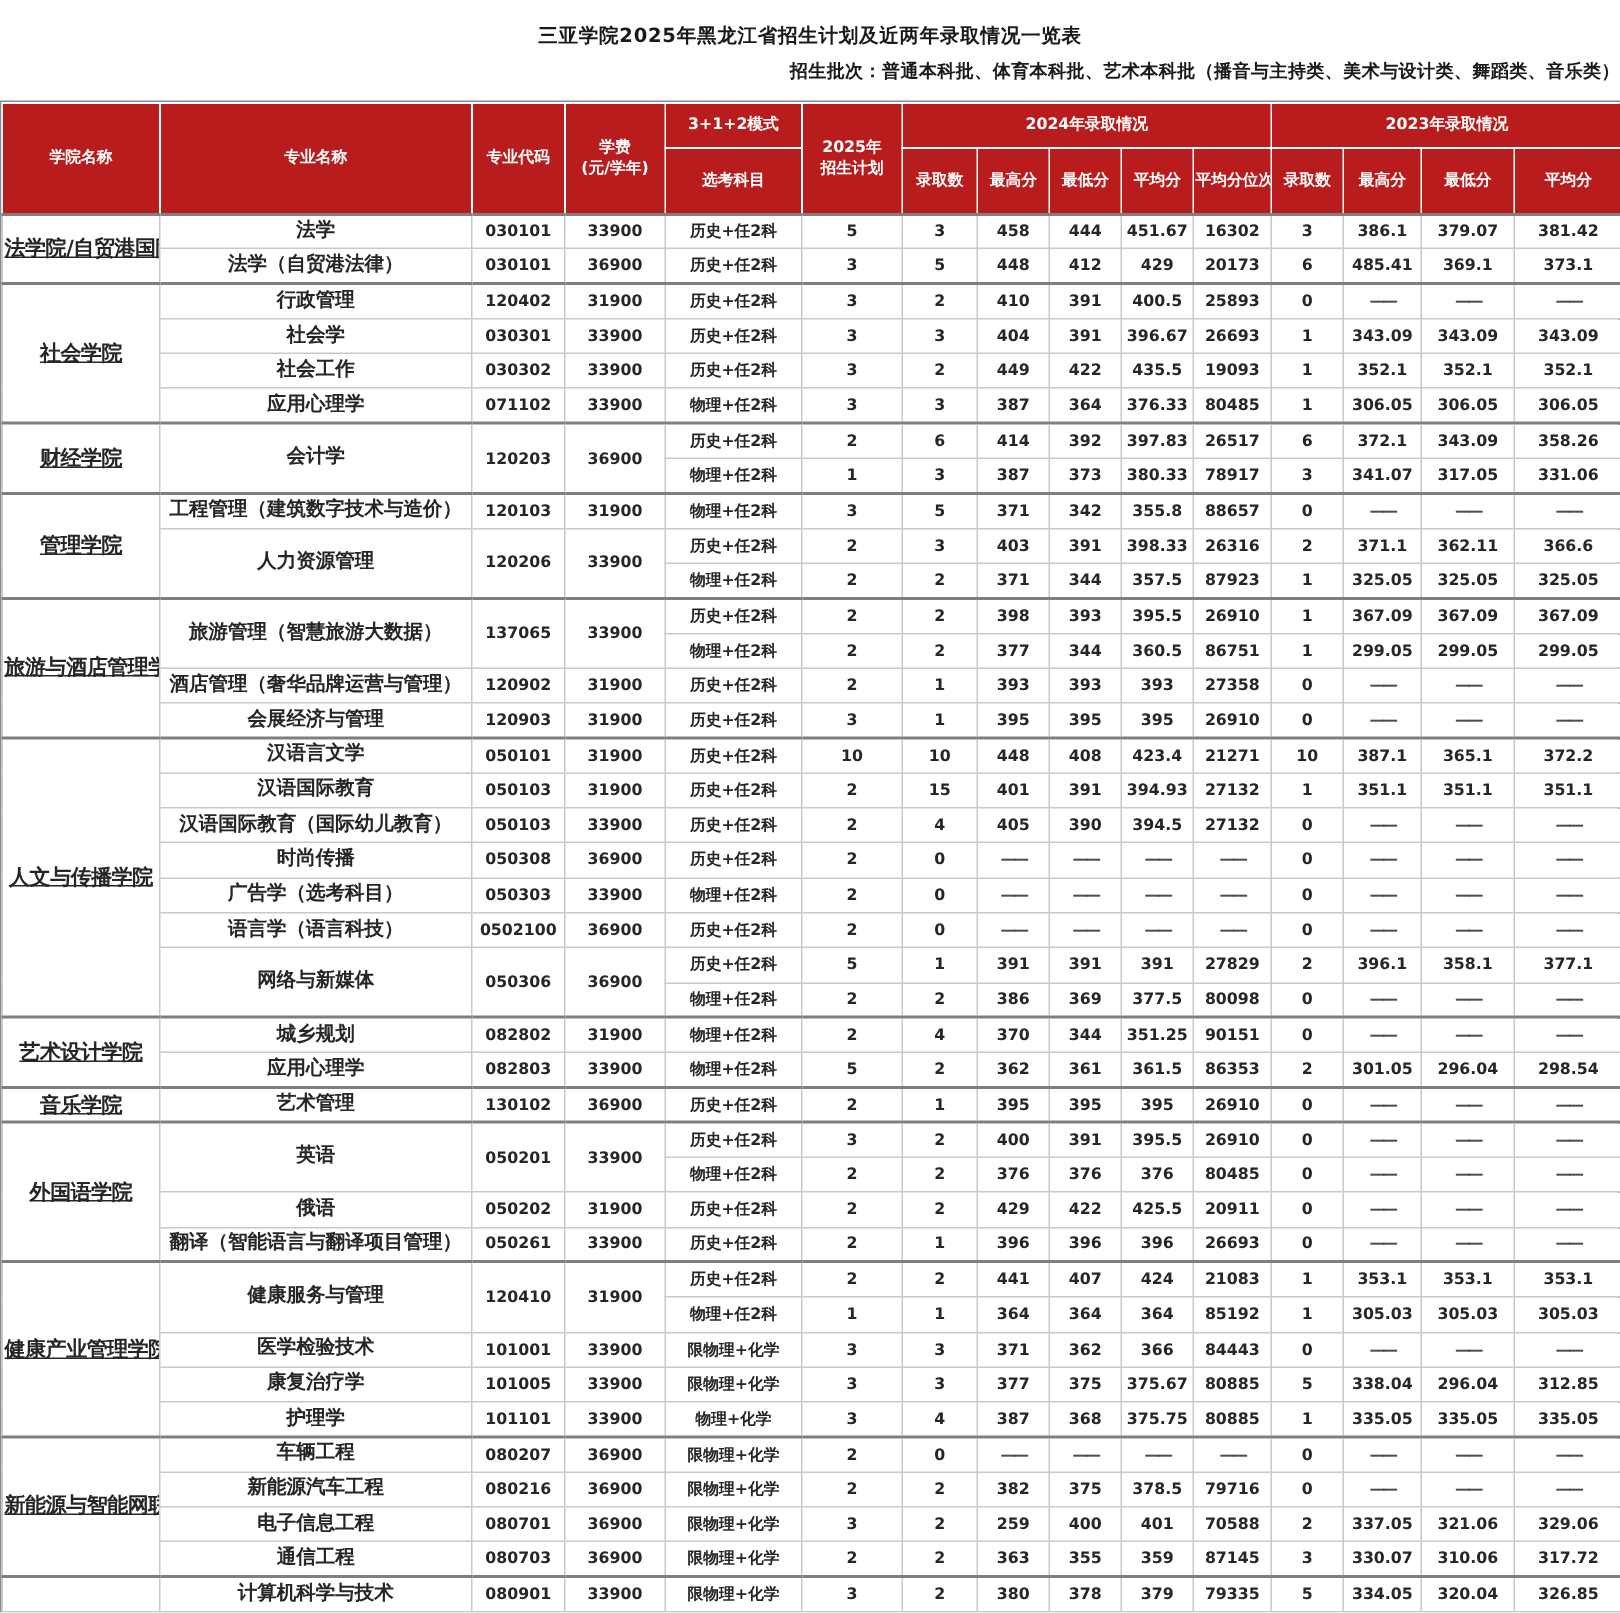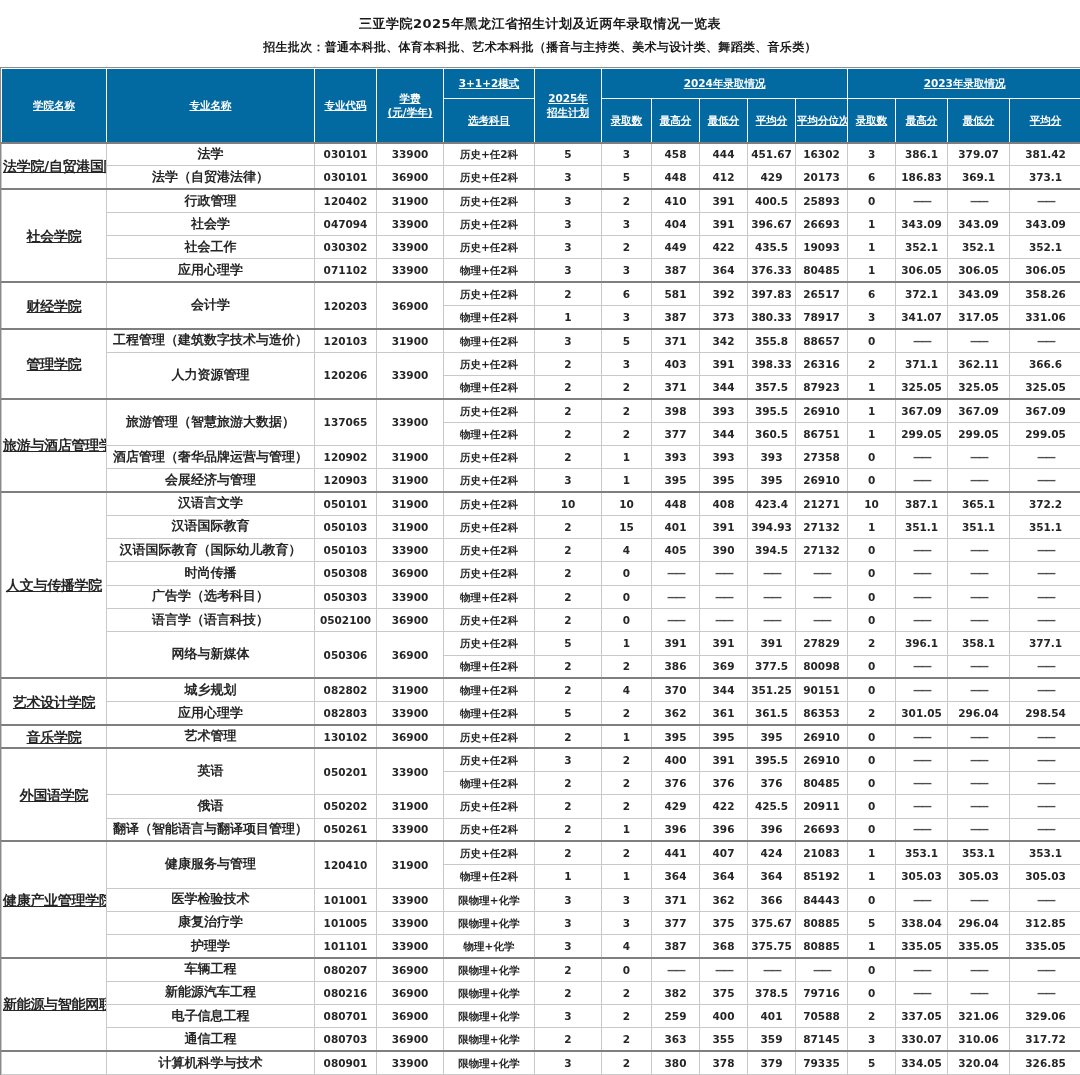--- a/index.html
+++ b/index.html
@@ -3,27 +3,27 @@
 <meta charset="utf-8">
 <style>
   * { box-sizing: border-box; margin: 0; padding: 0; }
   html, body { background: #ffffff; }
   .page {
     width: 1080px; height: 1075px; overflow: hidden; background: #ffffff;
     font-family: "DejaVu Sans", "Liberation Sans", sans-serif;
   }
   .title-block { height: 67px; padding-top: 15px; text-align: center; }
   .title-line1 { font-size: 13px; font-weight: bold; color: #1a1a1a; letter-spacing: 0.5px; }
-  .title-line2 { font-size: 12px; font-weight: bold; color: #1a1a1a; margin-top: 6px; letter-spacing: 0.3px; }
+  .title-line2 { font-size: 12px; font-weight: bold; color: #1a1a1a; margin-top: 6px; letter-spacing: 0.3px; text-align: right; }
   .table-wrap { width: 1080px; border: 1px solid #8a8a8a; }
   table { border-collapse: collapse; table-layout: fixed; width: 100%; }
   thead th {
-    background: #0369a1; color: #ffffff; font-weight: bold; font-size: 10.5px;
+    background: #b91c1c; color: #ffffff; font-weight: bold; font-size: 10.5px;
     border: 1px solid #ffffff; text-align: center; vertical-align: middle;
-    line-height: 1.35; padding: 0 1px; overflow: hidden; white-space: nowrap; text-decoration: underline;
+    line-height: 1.35; padding: 0 1px; overflow: hidden; white-space: nowrap;
   }
   thead tr.h1 { height: 30px; }
   thead tr.h2 { height: 44px; }
   tbody td {
     background: #ffffff; border: 1px solid #c9c9c9; height: 23.3px;
     font-size: 10.5px; font-weight: bold; color: #262626;
     text-align: center; vertical-align: middle; padding: 0 1px;
     overflow: hidden; white-space: nowrap; line-height: 1.15;
   }
   tbody tr.gs > td { border-top: 2px solid #7f7f7f; }
@@ -113,21 +113,21 @@
             <td class="code-cell">030101</td>
             <td class="fee-cell">36900</td>
             <td>历史+任2科</td>
             <td>3</td>
             <td>5</td>
             <td>448</td>
             <td>412</td>
             <td>429</td>
             <td>20173</td>
             <td>6</td>
-            <td>186.83</td>
+            <td>485.41</td>
             <td>369.1</td>
             <td>373.1</td>
           </tr>
           <tr class="gs">
             <td class="college-cell" rowspan="4">社会学院</td>
             <td class="major-cell">行政管理</td>
             <td class="code-cell">120402</td>
             <td class="fee-cell">31900</td>
             <td>历史+任2科</td>
             <td>3</td>
@@ -136,21 +136,21 @@
             <td>391</td>
             <td>400.5</td>
             <td>25893</td>
             <td>0</td>
             <td><span class="dash">——</span></td>
             <td><span class="dash">——</span></td>
             <td><span class="dash">——</span></td>
           </tr>
           <tr>
             <td class="major-cell">社会学</td>
-            <td class="code-cell">047094</td>
+            <td class="code-cell">030301</td>
             <td class="fee-cell">33900</td>
             <td>历史+任2科</td>
             <td>3</td>
             <td>3</td>
             <td>404</td>
             <td>391</td>
             <td>396.67</td>
             <td>26693</td>
             <td>1</td>
             <td>343.09</td>
@@ -190,21 +190,21 @@
             <td>306.05</td>
           </tr>
           <tr class="gs">
             <td class="college-cell" rowspan="2">财经学院</td>
             <td class="major-cell" rowspan="2">会计学</td>
             <td class="code-cell" rowspan="2">120203</td>
             <td class="fee-cell" rowspan="2">36900</td>
             <td>历史+任2科</td>
             <td>2</td>
             <td>6</td>
-            <td>581</td>
+            <td>414</td>
             <td>392</td>
             <td>397.83</td>
             <td>26517</td>
             <td>6</td>
             <td>372.1</td>
             <td>343.09</td>
             <td>358.26</td>
           </tr>
           <tr>
             <td>物理+任2科</td>

